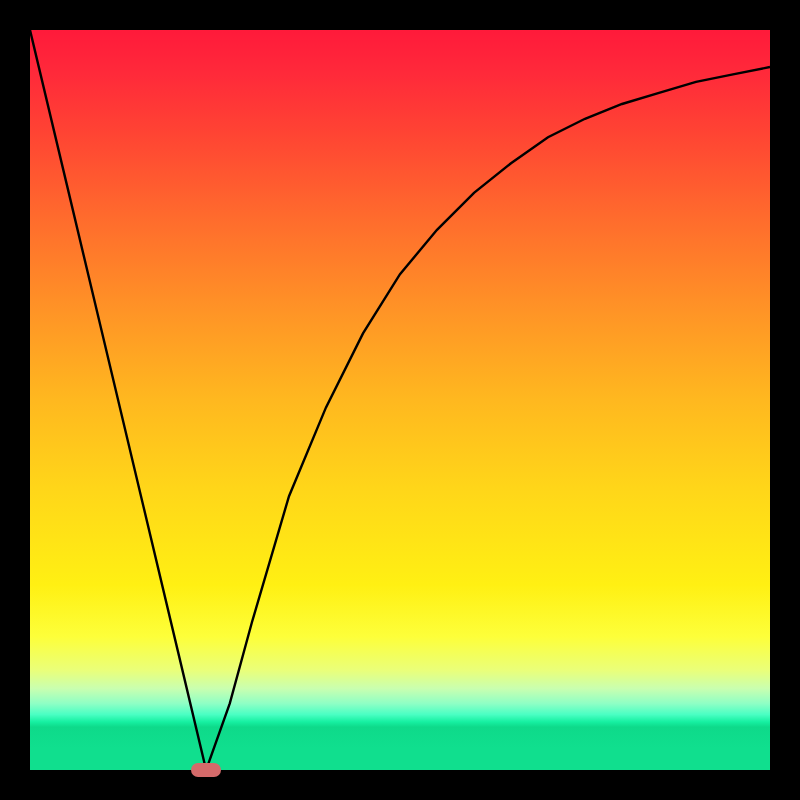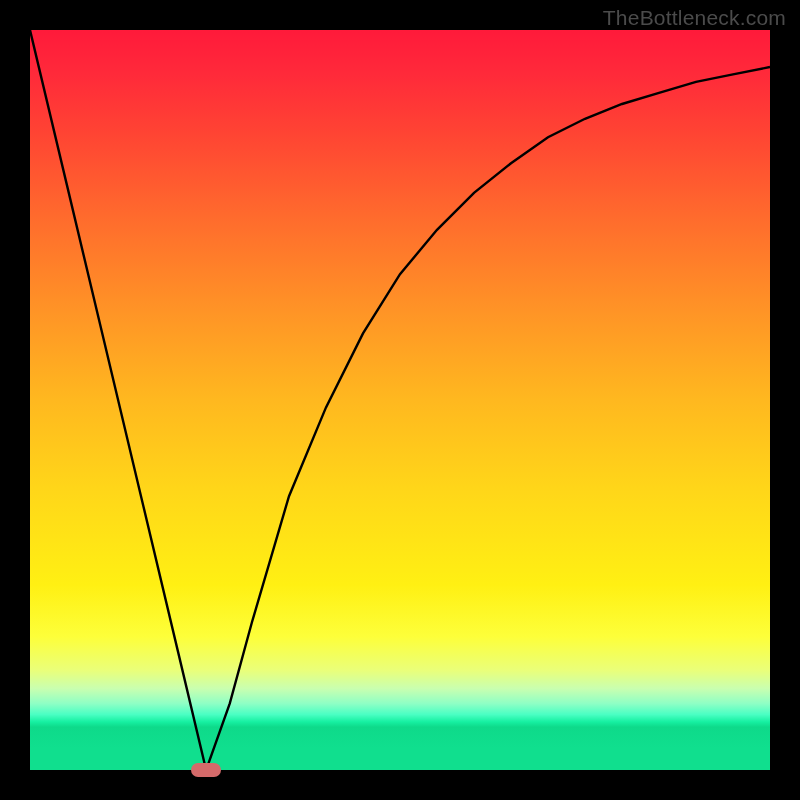--- a/index.html
+++ b/index.html
@@ -68,21 +68,20 @@
     border-radius: 8px;
     background: #d46a6a;
     transform: translate(-50%, -50%);
   }
 </style>
 </head>
 <body>
 
 <div class="frame">
 
-  <div class="watermark">TheBottleneck.com</div>
 
   <div class="plot">
 
     <svg class="curve" viewBox="0 0 740 740" preserveAspectRatio="none">
       <path id="curve-path" fill="none" stroke-width="2.4" stroke="#000000" d="M 0.00 0.00 L 37.00 155.40 L 74.00 310.80 L 111.00 466.20 L 148.00 621.60 L 176.12 740.00 L 199.80 673.40 L 222.00 592.00 L 259.00 466.20 L 296.00 377.40 L 333.00 303.40 L 370.00 244.20 L 407.00 199.80 L 444.00 162.80 L 481.00 133.20 L 518.00 107.30 L 555.00 88.80 L 592.00 74.00 L 629.00 62.90 L 666.00 51.80 L 703.00 44.40 L 740.00 37.00"></path>
     </svg>
 
     <div class="marker" id="min-marker" style="background: rgb(212, 106, 106); left: 176.12px; top: 740px;"></div>
 
   </div>

